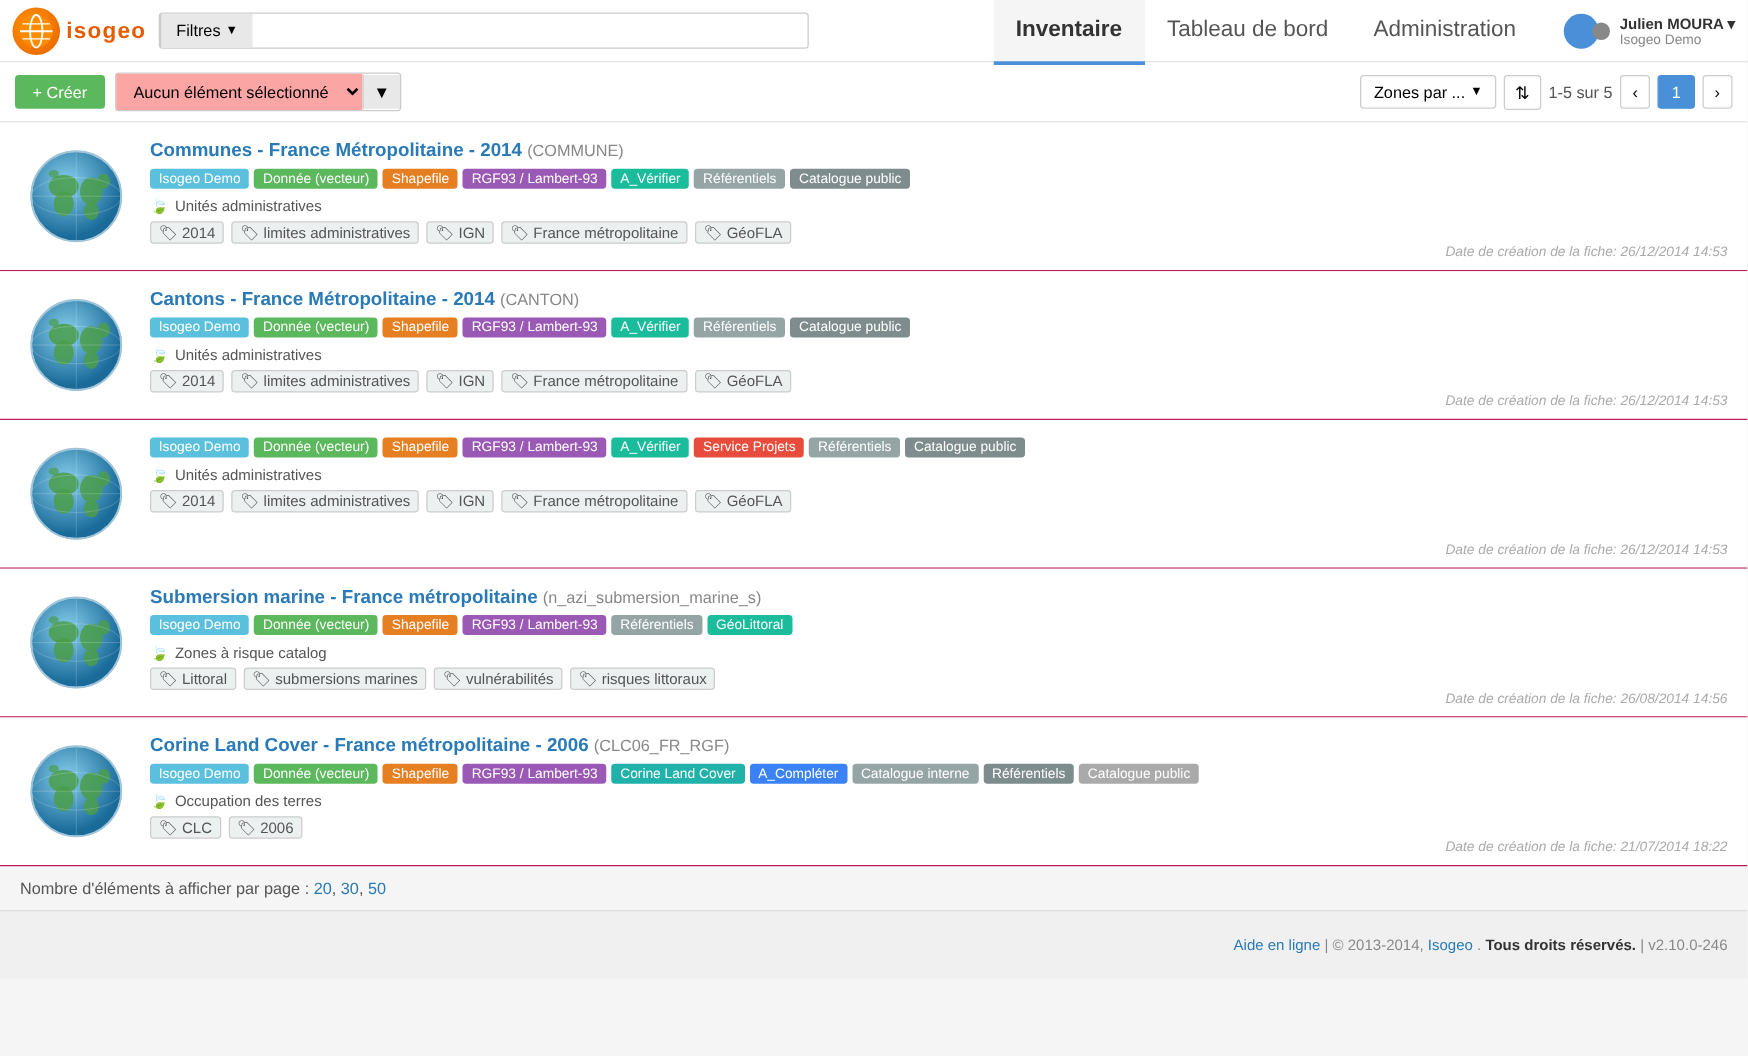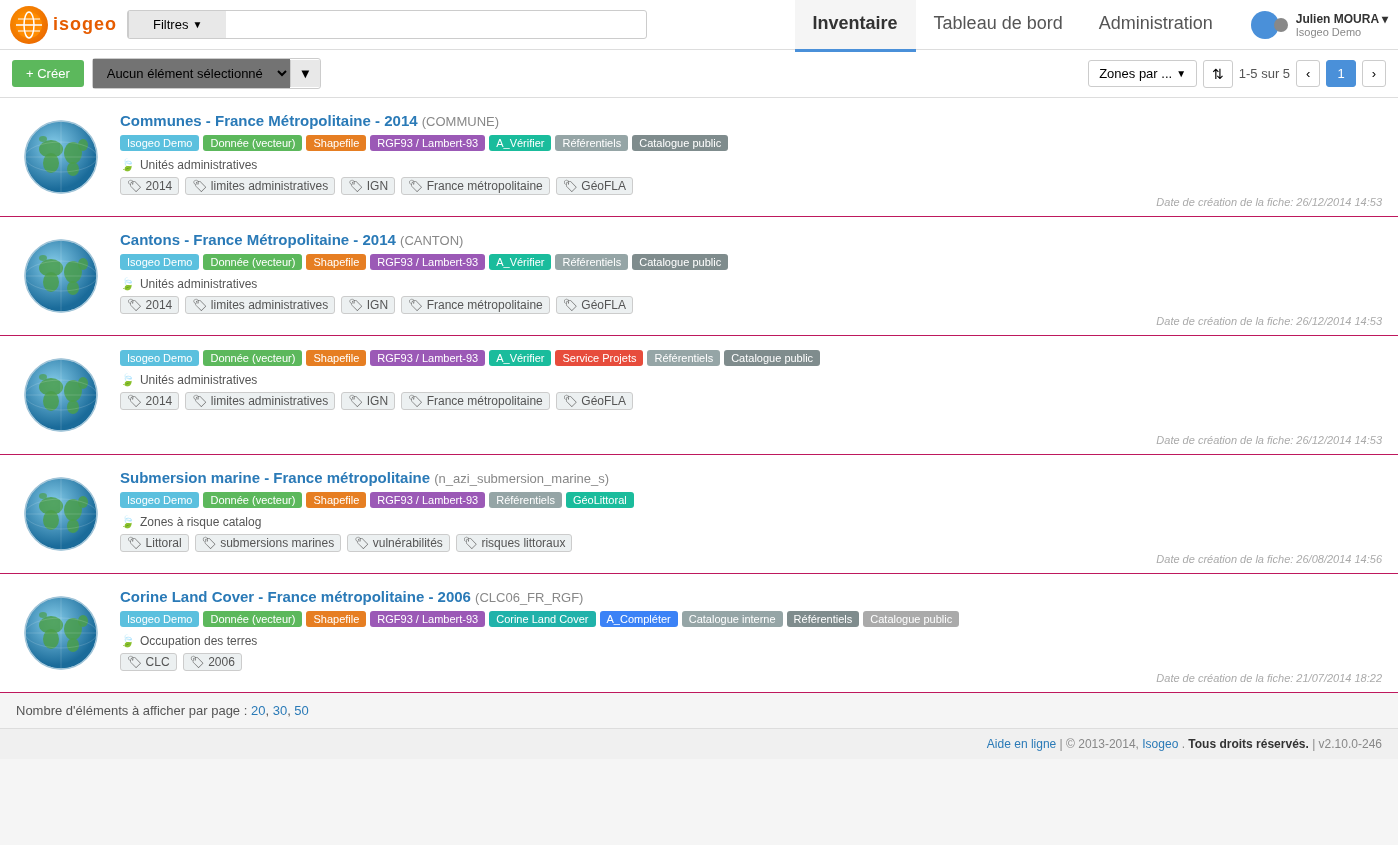--- a/index.html
+++ b/index.html
@@ -37,21 +37,21 @@
       border-radius: 3px;
       background: #fff;
       max-width: 520px;
     }
     .search-input {
       border: none; outline: none; padding: 6px 10px; font-size: 13px;
       flex: 1; background: transparent;
     }
     .filter-btn {
       background: #e8e8e8; border: none; border-left: 1px solid #ccc;
-      padding: 6px 24px; cursor: pointer; font-size: 13px;
+      padding: 6px 12px; cursor: pointer; font-size: 13px;
       display: flex; align-items: center; gap: 4px; white-space: nowrap;
     }
     .nav-tabs {
       display: flex; align-items: center; margin-left: auto;
     }
     .nav-tab {
       padding: 15px 18px; cursor: pointer; font-size: 18px;
       border-bottom: 3px solid transparent; color: #555;
     }
     .nav-tab.active {
@@ -82,21 +82,21 @@
     .btn-create {
       background: #5cb85c; color: white; border: none;
       padding: 6px 14px; border-radius: 3px; cursor: pointer; font-size: 13px;
       display: flex; align-items: center; gap: 4px;
     }
     .select-group {
       display: flex; align-items: center; border: 1px solid #ccc; border-radius: 3px;
     }
     .select-main {
       border: none; outline: none; padding: 6px 10px; font-size: 13px;
-      background: #737373; cursor: pointer; min-width: 160px;
+      background: #fca5a5; cursor: pointer; min-width: 160px;
     }
     .select-arrow {
       border: none; border-left: 1px solid #ccc; background: #e8e8e8;
       padding: 6px 8px; cursor: pointer;
     }
     .pagination-area {
       margin-left: auto; display: flex; align-items: center; gap: 6px;
     }
     .sort-btn {
       border: 1px solid #ccc; background: #fff; padding: 5px 10px;
@@ -161,21 +161,21 @@
       font-size: 11px; color: #aaa; font-style: italic;
     }
 
     
     .footer-items {
       padding: 10px 16px; font-size: 13px; color: #555;
     }
     .footer-items a { color: #2a7ab7; text-decoration: none; }
     .footer-bottom {
       background: #f0f0f0; border-top: 1px solid #ddd;
-      padding: 8px 16px; text-align: right; font-size: 12px; color: #888;
+      padding: 20px 16px; text-align: right; font-size: 12px; color: #888;
     }
     .footer-bottom a { color: #2a7ab7; text-decoration: none; }
     .footer-bottom strong { color: #333; }
 
     .chevron { font-size: 10px; }
   </style>
 </head>
 <body>
 
 <div class="header">

